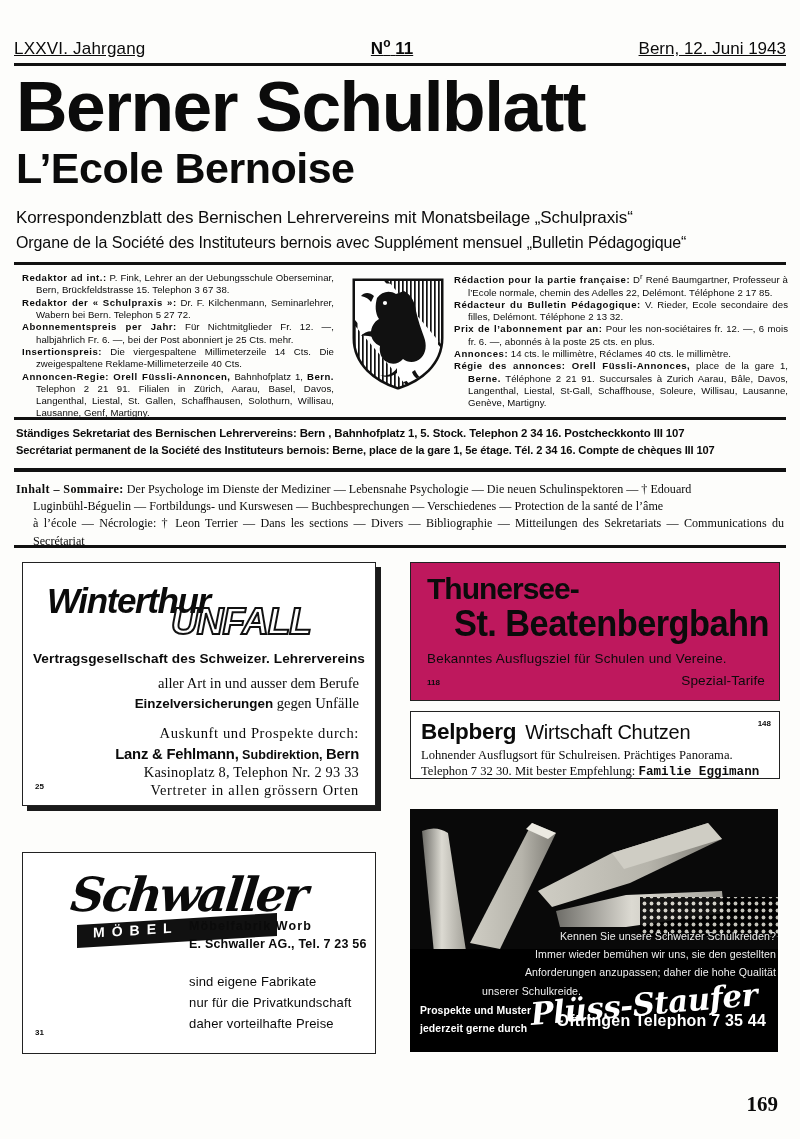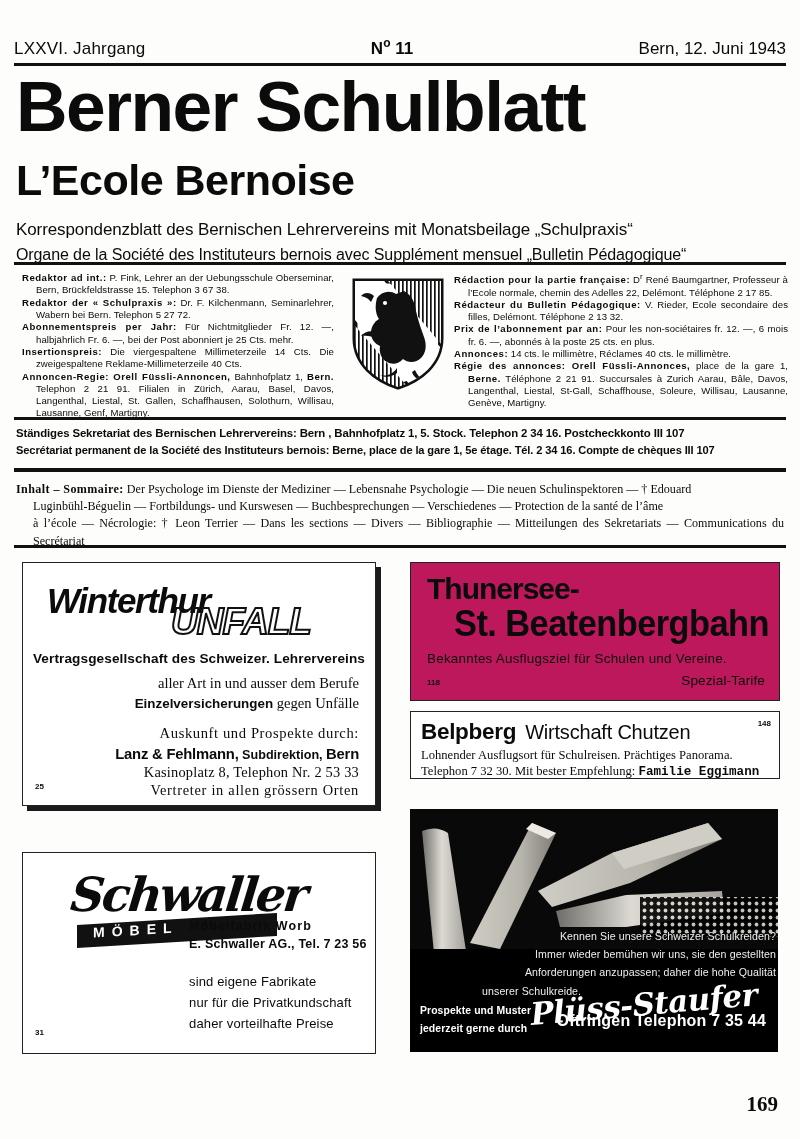--- a/index.html
+++ b/index.html
@@ -11,41 +11,41 @@
     overflow:hidden;
     -webkit-font-smoothing:antialiased;
   }
   .page{
     position:absolute;left:0;top:0;width:800px;height:1139px;
     background:#fdfdfb;
   }
   
   .issueline{
     position:absolute;left:14px;top:36px;width:772px;height:22px;
-    display:flex;align-items:baseline;
+    display:flex;align-items:baseline;text-decoration:underline;
   }
   .issue-left{font-size:17px;letter-spacing:.2px;white-space:nowrap;}
   .issue-mid{flex:1;text-align:center;font-size:17px;font-weight:bold;}
   .issue-mid .sup{font-size:12px;vertical-align:super;font-weight:bold;}
   .issue-right{font-size:17px;white-space:nowrap;}
   .rule-top{position:absolute;left:14px;top:63px;width:772px;height:3px;background:#111;}
 
   
   .masthead{
     position:absolute;left:16px;top:74px;width:768px;
   }
   .mast-title{
     font-size:70px;line-height:0.96;font-weight:bold;
     letter-spacing:-1.5px;
     font-family:"Liberation Sans", sans-serif;
     transform:scaleX(1.02);transform-origin:left center;
     white-space:nowrap;
   }
   .mast-row2{
-    display:flex;align-items:flex-end;margin-top:18px;gap:37px;
+    display:flex;align-items:flex-end;margin-top:6px;gap:37px;
   }
   .mast-sub{
     font-size:43px;font-weight:bold;line-height:1;
     letter-spacing:-0.5px;white-space:nowrap;
   }
   .mast-periodicity{
     margin-left:14px;padding-bottom:3px;font-size:16.5px;line-height:1.28;
     white-space:nowrap;letter-spacing:.2px;
   }
   .mast-line3{
@@ -351,21 +351,21 @@
         <div class="wt-winterthur">Winterthur</div>
         <div class="wt-unfall">UNFALL</div>
       </div>
       <div class="wt-line-b">Vertragsgesellschaft  des  Schweizer. Lehrervereins</div>
       <div class="wt-body">
         <div>aller Art in und ausser dem Berufe</div>
         <div><b>Einzelversicherungen</b><span> gegen Unfälle</span></div>
       </div>
       <div class="wt-aus">Auskunft und Prospekte durch:</div>
       <div class="wt-lanz"><span>Lanz &amp; Fehlmann,</span><span class="sub"> Subdirektion, </span><span>Bern</span></div>
-      <div class="wt-kasino">Kasinoplatz 8, Telephon Nr. 2 53 33</div>
+      <div class="wt-kasino">Kasinoplatz 8, Telephon Nr. 2 93 33</div>
       <div class="wt-vert">Vertreter in allen grössern Orten</div>
       <div class="wt-num">25</div>
     </div>
 
     <div class="ad-thunersee">
       <div class="th-1">Thunersee-</div>
       <div class="th-2">St. Beatenbergbahn</div>
       <div class="th-3">Bekanntes Ausflugsziel für Schulen und Vereine.</div>
       <div class="th-foot">
         <span class="th-num">118</span>

